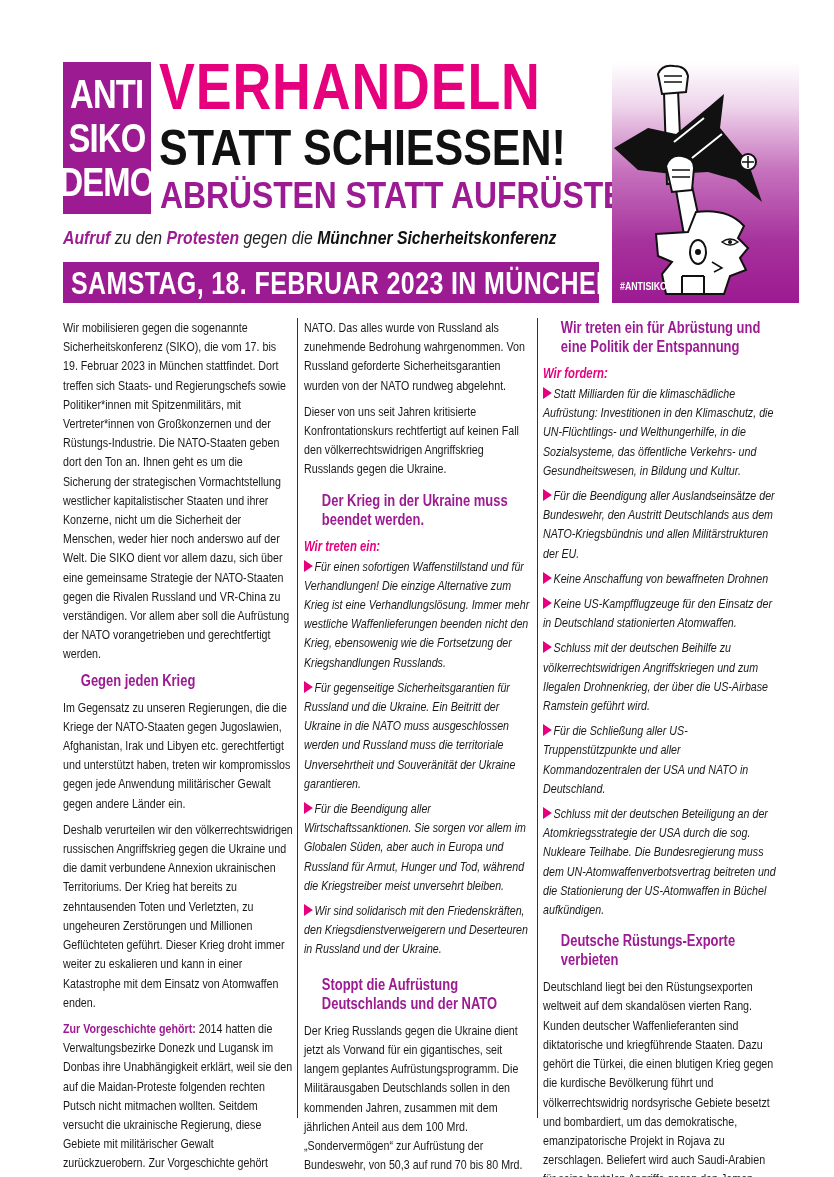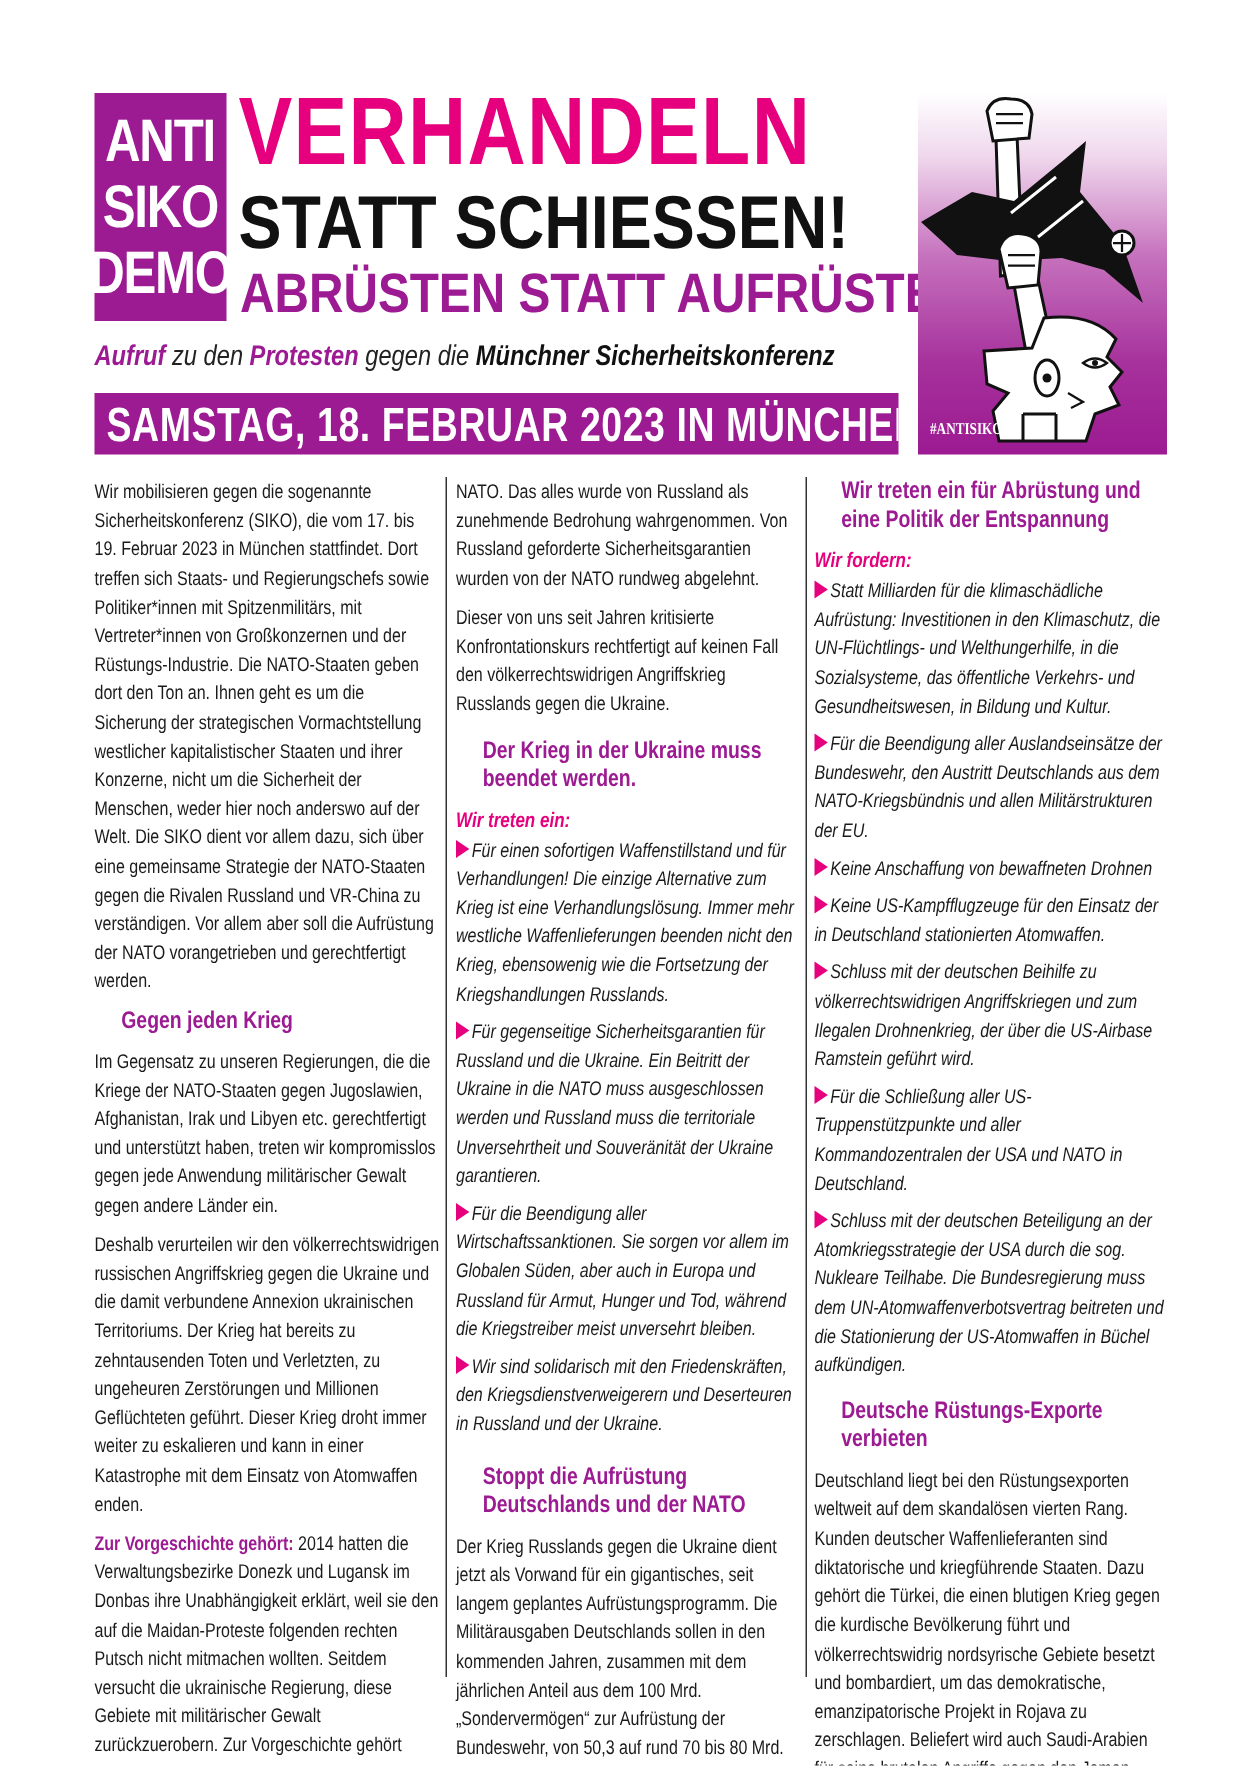--- a/index.html
+++ b/index.html
@@ -20,22 +20,22 @@
 
   .subline { position:absolute; left:63px; top:226px; font-size:19px; line-height:24px; font-style:italic; white-space:nowrap;
     transform-origin:left top; transform:scaleX(0.83); color:#222; }
   .subline .pk { color:#9c1a92; font-weight:bold; }
   .subline .bk { color:#111; font-weight:bold; }
 
   .datebar { position:absolute; left:63px; top:262px; width:536px; height:41px; background:#9c1a92; overflow:hidden; }
   .datebar span { position:absolute; left:8px; top:4px; color:#fff; font-weight:bold; font-size:32px; line-height:34px; white-space:nowrap;
     transform-origin:left top; transform:scaleX(0.78); letter-spacing:0.5px; }
 
-  .illus { position:absolute; left:612px; top:62px; width:166px; height:241px;
-    background:linear-gradient(to bottom, #ffffff 0%, #efd6ec 18%, #c672bd 45%, #a6319c 75%, #9c1a92 100%); overflow:hidden;font-family:Liberation Serif, serif; }
+  .illus { position:absolute; left:612px; top:62px; width:187px; height:241px;
+    background:linear-gradient(to bottom, #ffffff 0%, #efd6ec 18%, #c672bd 45%, #a6319c 75%, #9c1a92 100%); overflow:hidden; }
   .illus svg { position:absolute; left:0; top:0; }
   .illus .hashtag { position:absolute; left:8px; top:218px; color:#fff; font-weight:bold; font-size:11px;
     transform-origin:left top; transform:scaleX(0.8); white-space:nowrap; }
 
   .col { position:absolute; top:318px; font-size:13.2px; line-height:19.2px; color:#1a1a1a; }
   .col p { text-align:left; }
   .col-inner { transform-origin:left top; transform:scaleX(0.81); }
   .c1 { left:63px; width:230px; }
   .c1 .col-inner { width:284px; }
   .c2 { left:304px; width:228px; }

